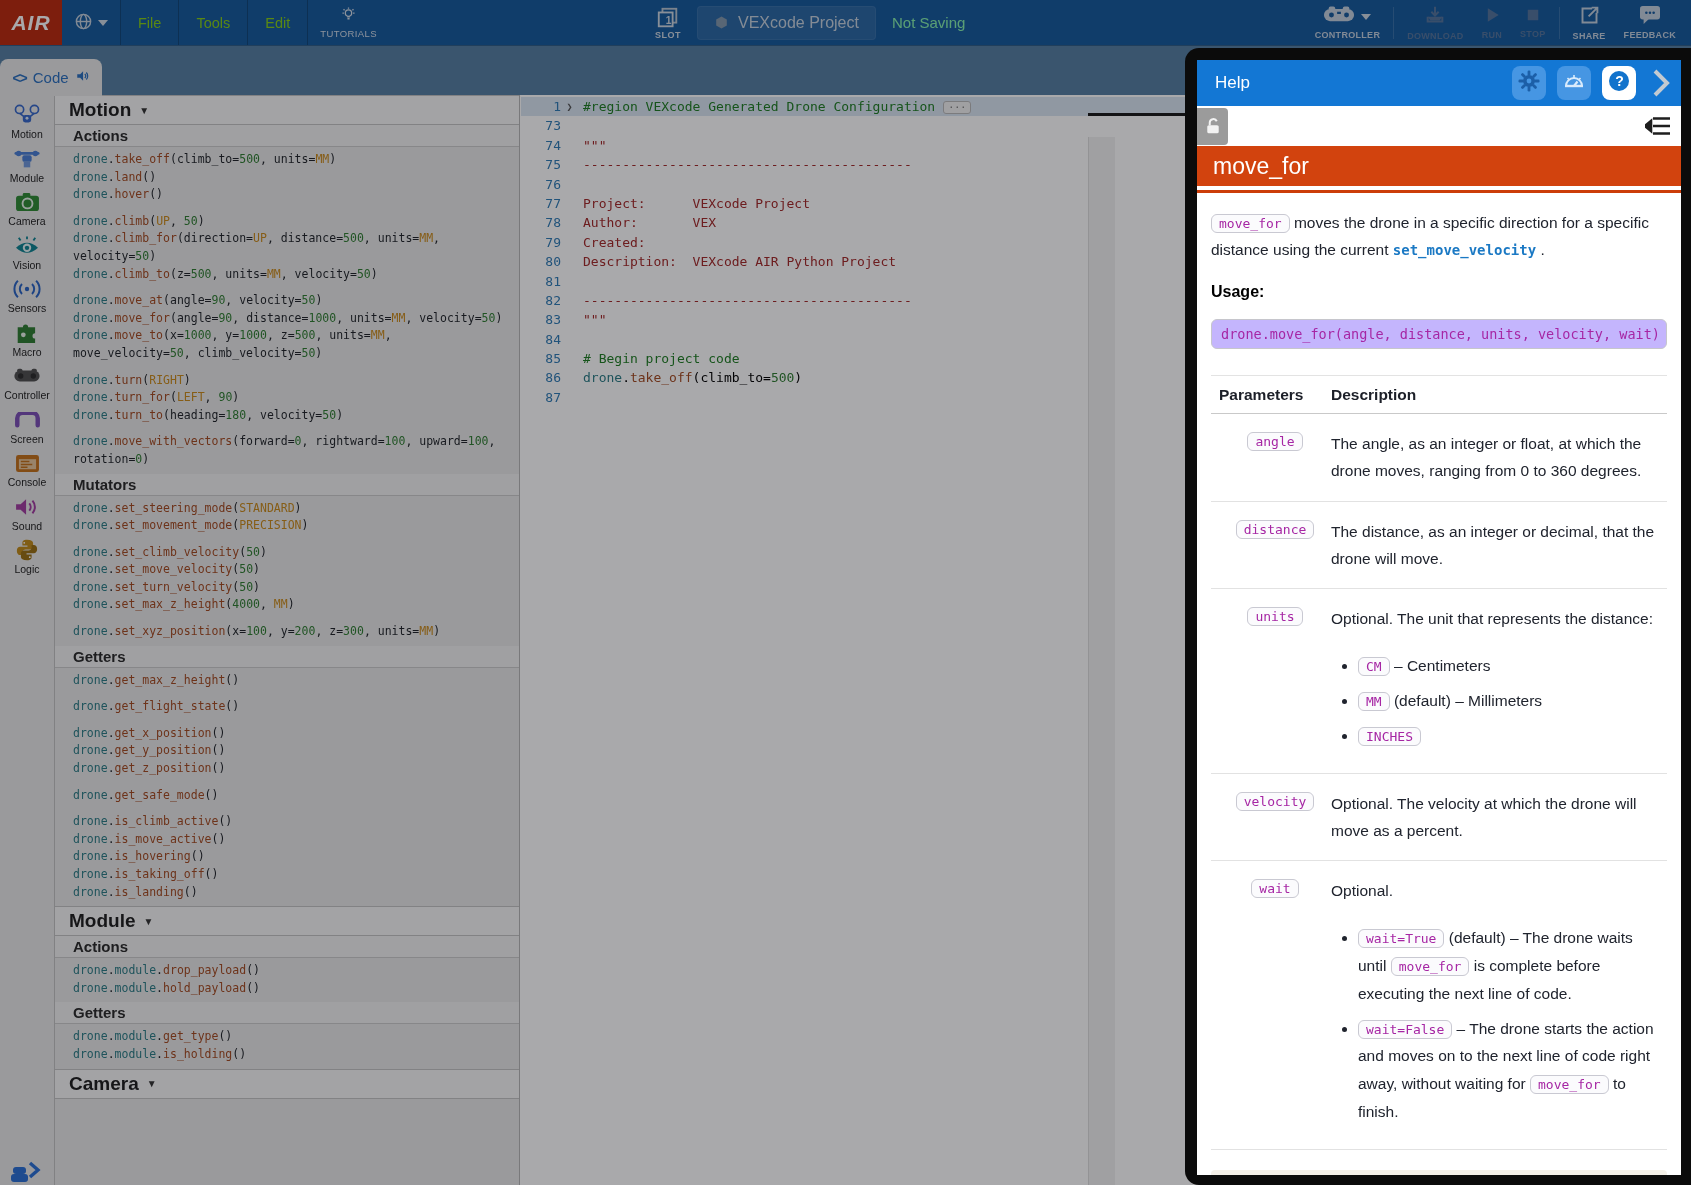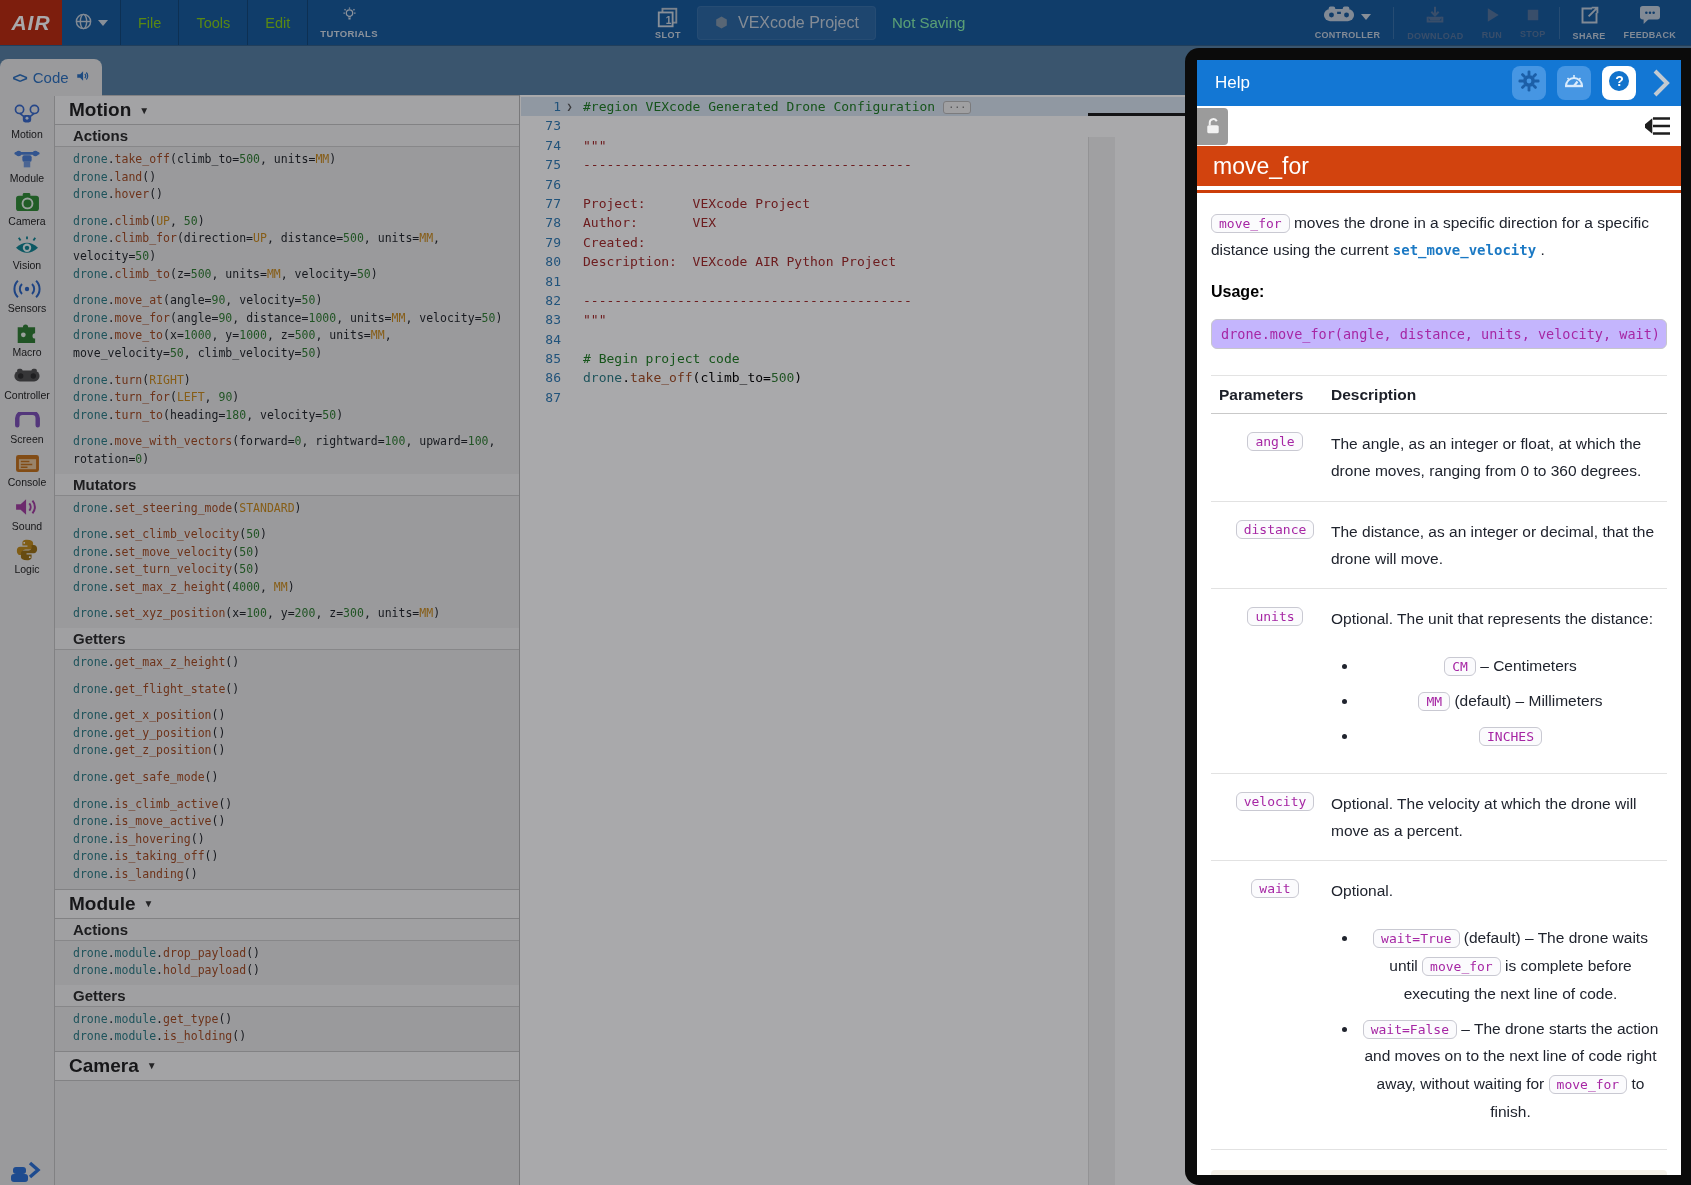--- a/index.html
+++ b/index.html
@@ -9,21 +9,21 @@
 
   
   .nav { position:absolute; top:0; left:0; right:0; height:45px; background:#15599c; display:flex; align-items:stretch; z-index:10; }
   .nav-logo { width:62px; background:#bc2a0d; color:#fff; display:flex; align-items:center; justify-content:center;
               font-size:21px; font-weight:bold; font-style:italic; letter-spacing:1px; }
   .nav-left { display:flex; align-items:stretch; }
   .nav-menu-item { display:flex; align-items:center; gap:5px; padding:0 17px; color:#84cc16; font-size:14.5px;
                    border-right:1px solid rgba(0,0,0,0.22); cursor:pointer; }
   .nav-menu-item:first-child { padding:0 12px; }
   .tutorials { display:flex; flex-direction:column; align-items:center; justify-content:center; padding:0 12px; color:#d3dde8; }
-  .tutorials .lbl { font-size:9.5px; font-weight:bold; letter-spacing:.4px; margin-top:1px; }
+  .tutorials .lbl { font-size:9.5px; font-weight:normal; letter-spacing:.4px; margin-top:1px; }
   .caret-down { width:0; height:0; border-left:5px solid transparent; border-right:5px solid transparent; border-top:6px solid #cdd8e2; }
   .nav-center { position:absolute; left:655px; top:0; height:45px; display:flex; align-items:center; gap:16px; }
   .slot-btn { display:flex; flex-direction:column; align-items:center; color:#cdd8e2; }
   .slot-btn .lbl { font-size:9px; font-weight:bold; letter-spacing:.5px; margin-top:0px; }
   .project-btn { display:flex; align-items:center; gap:9px; background:rgba(255,255,255,0.09); border:1px solid rgba(255,255,255,0.06);
                  border-radius:4px; height:34px; padding:0 16px; color:#c7d2dd; font-size:16px; }
   .not-saving { color:#86efac; font-size:15px; }
   .nav-right { position:absolute; right:0; top:0; height:45px; display:flex; align-items:center; padding-right:6px; }
   .nav-ico-btn { display:flex; flex-direction:column; align-items:center; justify-content:center; padding:0 9px; height:45px; }
   .nav-ico-btn .lbl { font-size:9px; font-weight:bold; letter-spacing:.3px; color:#c2cfdd; margin-top:1px; }
@@ -107,21 +107,21 @@
   .chip { font:13px "DejaVu Sans Mono", monospace; color:#a626a4; background:#fbfbfd; border:1px solid #c9c9d2;
           border-radius:6px; padding:1px 7px; white-space:nowrap; }
   .mlink { font-family:"DejaVu Sans Mono", monospace; font-weight:bold; font-size:14px; color:#1b79c4; cursor:pointer; }
   .ptable { margin-top:26px; border-top:1px solid #e3e3e3; }
   .ptable-head { display:grid; grid-template-columns:112px 1fr; padding:10px 0 9px 8px; border-bottom:1px solid #c9c9c9;
                  font-size:15.5px; font-weight:bold; color:#1c1f28; }
   .prow { display:grid; grid-template-columns:112px 1fr; padding:16px 0 16px 8px; border-bottom:1px solid #e2e2e2; }
   .prow .pcell { display:flex; justify-content:center; align-items:flex-start; padding-top:2px; }
   .prow .dcell { font-size:15.5px; color:#20242e; line-height:1.75; padding-right:4px; }
   .prow ul { margin:20px 0 4px 0; padding-left:27px; }
-  .prow li { margin-bottom:7px; line-height:1.8;text-align:center; }
+  .prow li { margin-bottom:7px; line-height:1.8; }
   .example { position:relative; margin:20px 14px 0 14px; background:#f4f0e8; border-radius:4px; padding:10px 0 14px 0; overflow:hidden; }
 </style>
 </head>
 <body>
 
 <div id="app">
 
   <header class="nav">
     <div class="nav-logo">AIR</div>
     <div class="nav-left">
@@ -389,20 +389,21 @@
           <div class="snip-line"><span class="tk-obj">drone</span>.<span class="tk-fn">turn</span>(<span class="tk-const">RIGHT</span>)</div>
           <div class="snip-line"><span class="tk-obj">drone</span>.<span class="tk-fn">turn_for</span>(<span class="tk-const">LEFT</span>, <span class="tk-num">90</span>)</div>
           <div class="snip-line"><span class="tk-obj">drone</span>.<span class="tk-fn">turn_to</span>(heading=<span class="tk-num">180</span>, velocity=<span class="tk-num">50</span>)</div>
         </div>
         <div class="snip-group">
           <div class="snip-line"><span class="tk-obj">drone</span>.<span class="tk-fn">move_with_vectors</span>(forward=<span class="tk-num">0</span>, rightward=<span class="tk-num">100</span>, upward=<span class="tk-num">100</span>, rotation=<span class="tk-num">0</span>)</div>
         </div>
         <div class="snip-sub">Mutators</div>
         <div class="snip-group">
           <div class="snip-line"><span class="tk-obj">drone</span>.<span class="tk-fn">set_steering_mode</span>(<span class="tk-const">STANDARD</span>)</div>
+          <div class="snip-line"><span class="tk-obj">drone</span>.<span class="tk-fn">set_movement_mode</span>(<span class="tk-const">PRECISION</span>)</div>
         </div>
         <div class="snip-group">
           <div class="snip-line"><span class="tk-obj">drone</span>.<span class="tk-fn">set_climb_velocity</span>(<span class="tk-num">50</span>)</div>
           <div class="snip-line"><span class="tk-obj">drone</span>.<span class="tk-fn">set_move_velocity</span>(<span class="tk-num">50</span>)</div>
           <div class="snip-line"><span class="tk-obj">drone</span>.<span class="tk-fn">set_turn_velocity</span>(<span class="tk-num">50</span>)</div>
           <div class="snip-line"><span class="tk-obj">drone</span>.<span class="tk-fn">set_max_z_height</span>(<span class="tk-num">4000</span>, <span class="tk-const">MM</span>)</div>
         </div>
         <div class="snip-group">
           <div class="snip-line"><span class="tk-obj">drone</span>.<span class="tk-fn">set_xyz_position</span>(x=<span class="tk-num">100</span>, y=<span class="tk-num">200</span>, z=<span class="tk-num">300</span>, units=<span class="tk-const">MM</span>)</div>
         </div>

